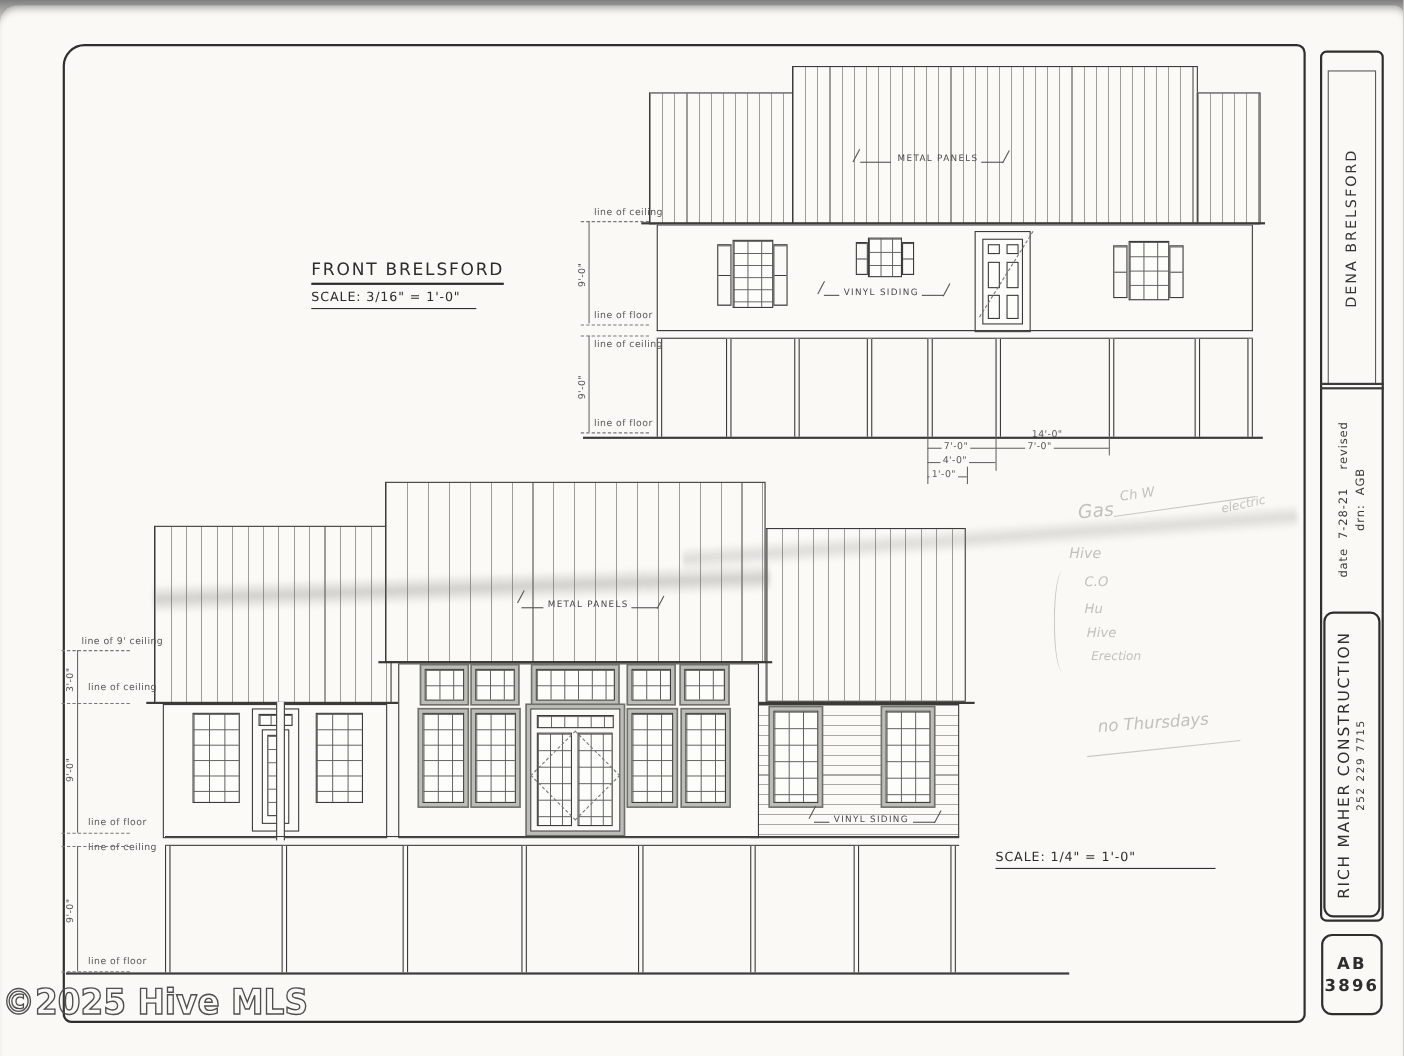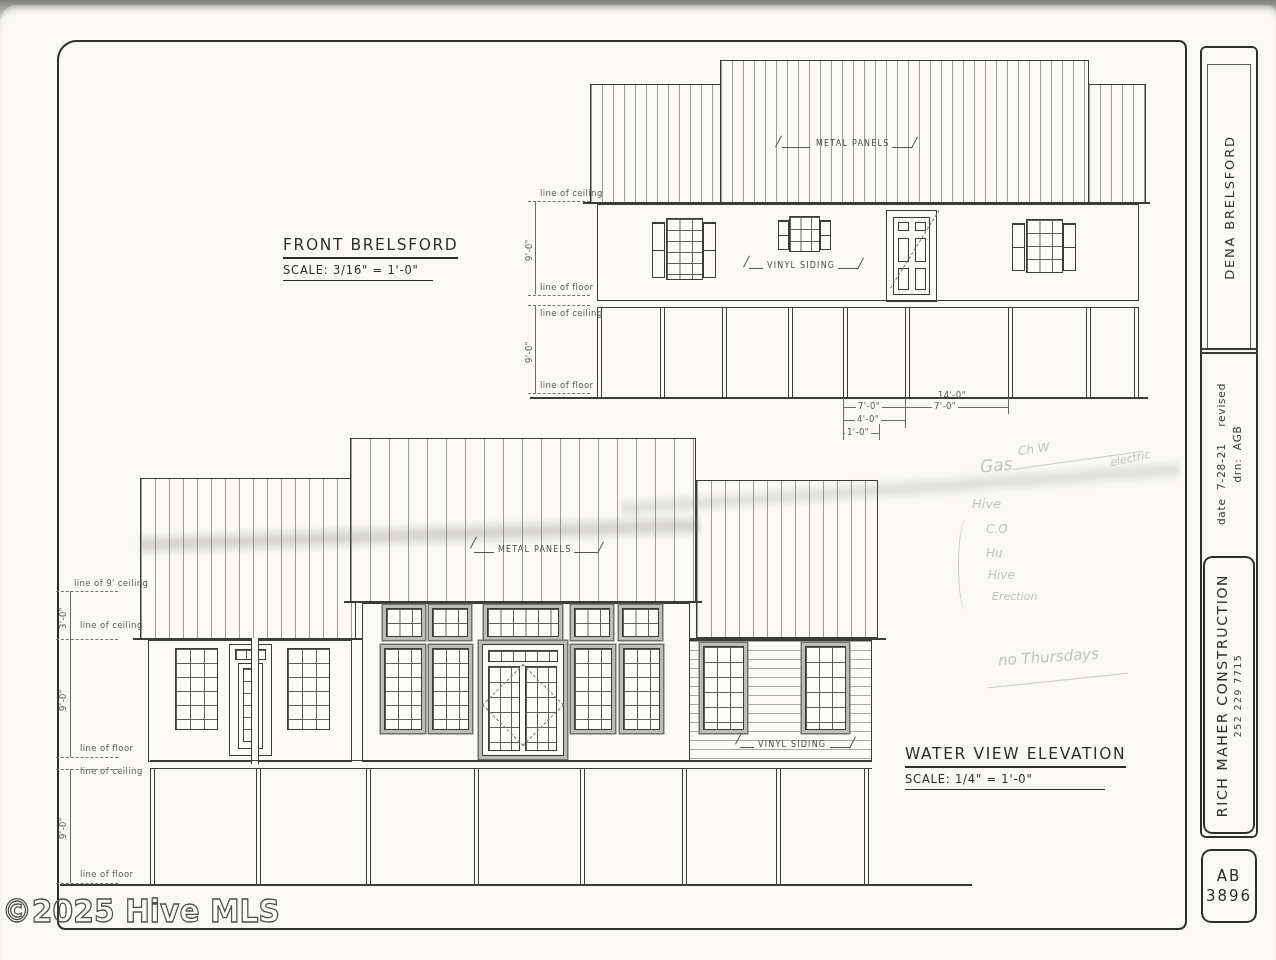--- a/index.html
+++ b/index.html
@@ -25,21 +25,21 @@
   .dimh{border-top:1px solid #6a6a6a;height:0;}
   .dash{border-top:1px dashed #777;height:0;}
   .dimtxt{font-size:8.5px;color:#585858;letter-spacing:.4px;white-space:nowrap;}
   .dimbg{background:#fbfaf6;padding:0 2px;}
   .rot{transform:rotate(-90deg);transform-origin:center;}
   .leadtxt{font-size:8px;letter-spacing:1.2px;color:#4a4a4a;white-space:nowrap;}
   .ldln{border-top:1.1px solid #555;height:0;}
   .tick{width:13px;border-top:1.2px solid #555;height:0;transform:rotate(-62deg);}
   .ttl{font-size:15.5px;letter-spacing:1.6px;color:#2c2c2c;border-bottom:2px solid #2c2c2c;padding-bottom:3px;white-space:nowrap;}
   .scl{font-size:11.5px;letter-spacing:.8px;color:#2c2c2c;border-bottom:1.8px solid #2c2c2c;padding-bottom:3px;white-space:nowrap;box-sizing:border-box;}
-  .tbbox{border:2px solid #2e2e2e;box-sizing:border-box;}
+  .tbbox{border:2px solid #2e2e2e;box-sizing:border-box;font-weight:bold;}
   .flexc{display:flex;align-items:center;justify-content:center;}
   .vtext{white-space:nowrap;transform:rotate(-90deg);}
   .hand{color:#8a8a82;font-style:italic;white-space:nowrap;opacity:.5;}
   .noteline{border-top:1.2px solid rgba(130,130,124,.4);height:0;}
   .crease{background:linear-gradient(180deg,transparent,rgba(110,110,108,.3),transparent);filter:blur(2px);}
   .wm{font-weight:700;font-size:32px;letter-spacing:0;color:rgba(255,255,255,.05);
       -webkit-text-stroke:1.3px #4e4e4e;transform:scaleX(.93);transform-origin:left;white-space:nowrap;}
 </style>
 </head>
 <body>
@@ -248,21 +248,20 @@
     <span class="a leadtxt" style="left:498px;top:545px;">METAL PANELS</span>
     <div class="a ldln" style="left:574px;top:552px;width:24px;"></div>
     <div class="a tick" style="left:594px;top:547px;"></div>
 
     <div class="a tick" style="left:732px;top:738px;"></div>
     <div class="a ldln" style="left:740px;top:747px;width:14px;"></div>
     <span class="a leadtxt" style="left:758px;top:740px;">VINYL SIDING</span>
     <div class="a ldln" style="left:830px;top:747px;width:20px;"></div>
     <div class="a tick" style="left:846px;top:742px;"></div>
 
-    <div class="a ttl" style="left:905px;top:745px;">WATER VIEW ELEVATION</div>
     <div class="a scl" style="left:905px;top:772px;width:200px;">SCALE: 1/4" = 1'-0"</div>
   </div>
 
   <div class="a" style="left:0;top:0;width:100%;height:100%;">
     <span class="a hand" style="left:980px;top:455px;font-size:17px;transform:rotate(-5deg);">Gas</span>
     <span class="a hand" style="left:1018px;top:442px;font-size:12px;transform:rotate(-8deg);">Ch W</span>
     <div class="a noteline" style="left:1012px;top:460px;width:130px;transform:rotate(-8deg);"></div>
     <span class="a hand" style="left:1110px;top:452px;font-size:11px;transform:rotate(-12deg);">electric</span>
     <span class="a hand" style="left:972px;top:496px;font-size:13px;">Hive</span>
     <span class="a hand" style="left:986px;top:522px;font-size:12px;">C.O</span>

